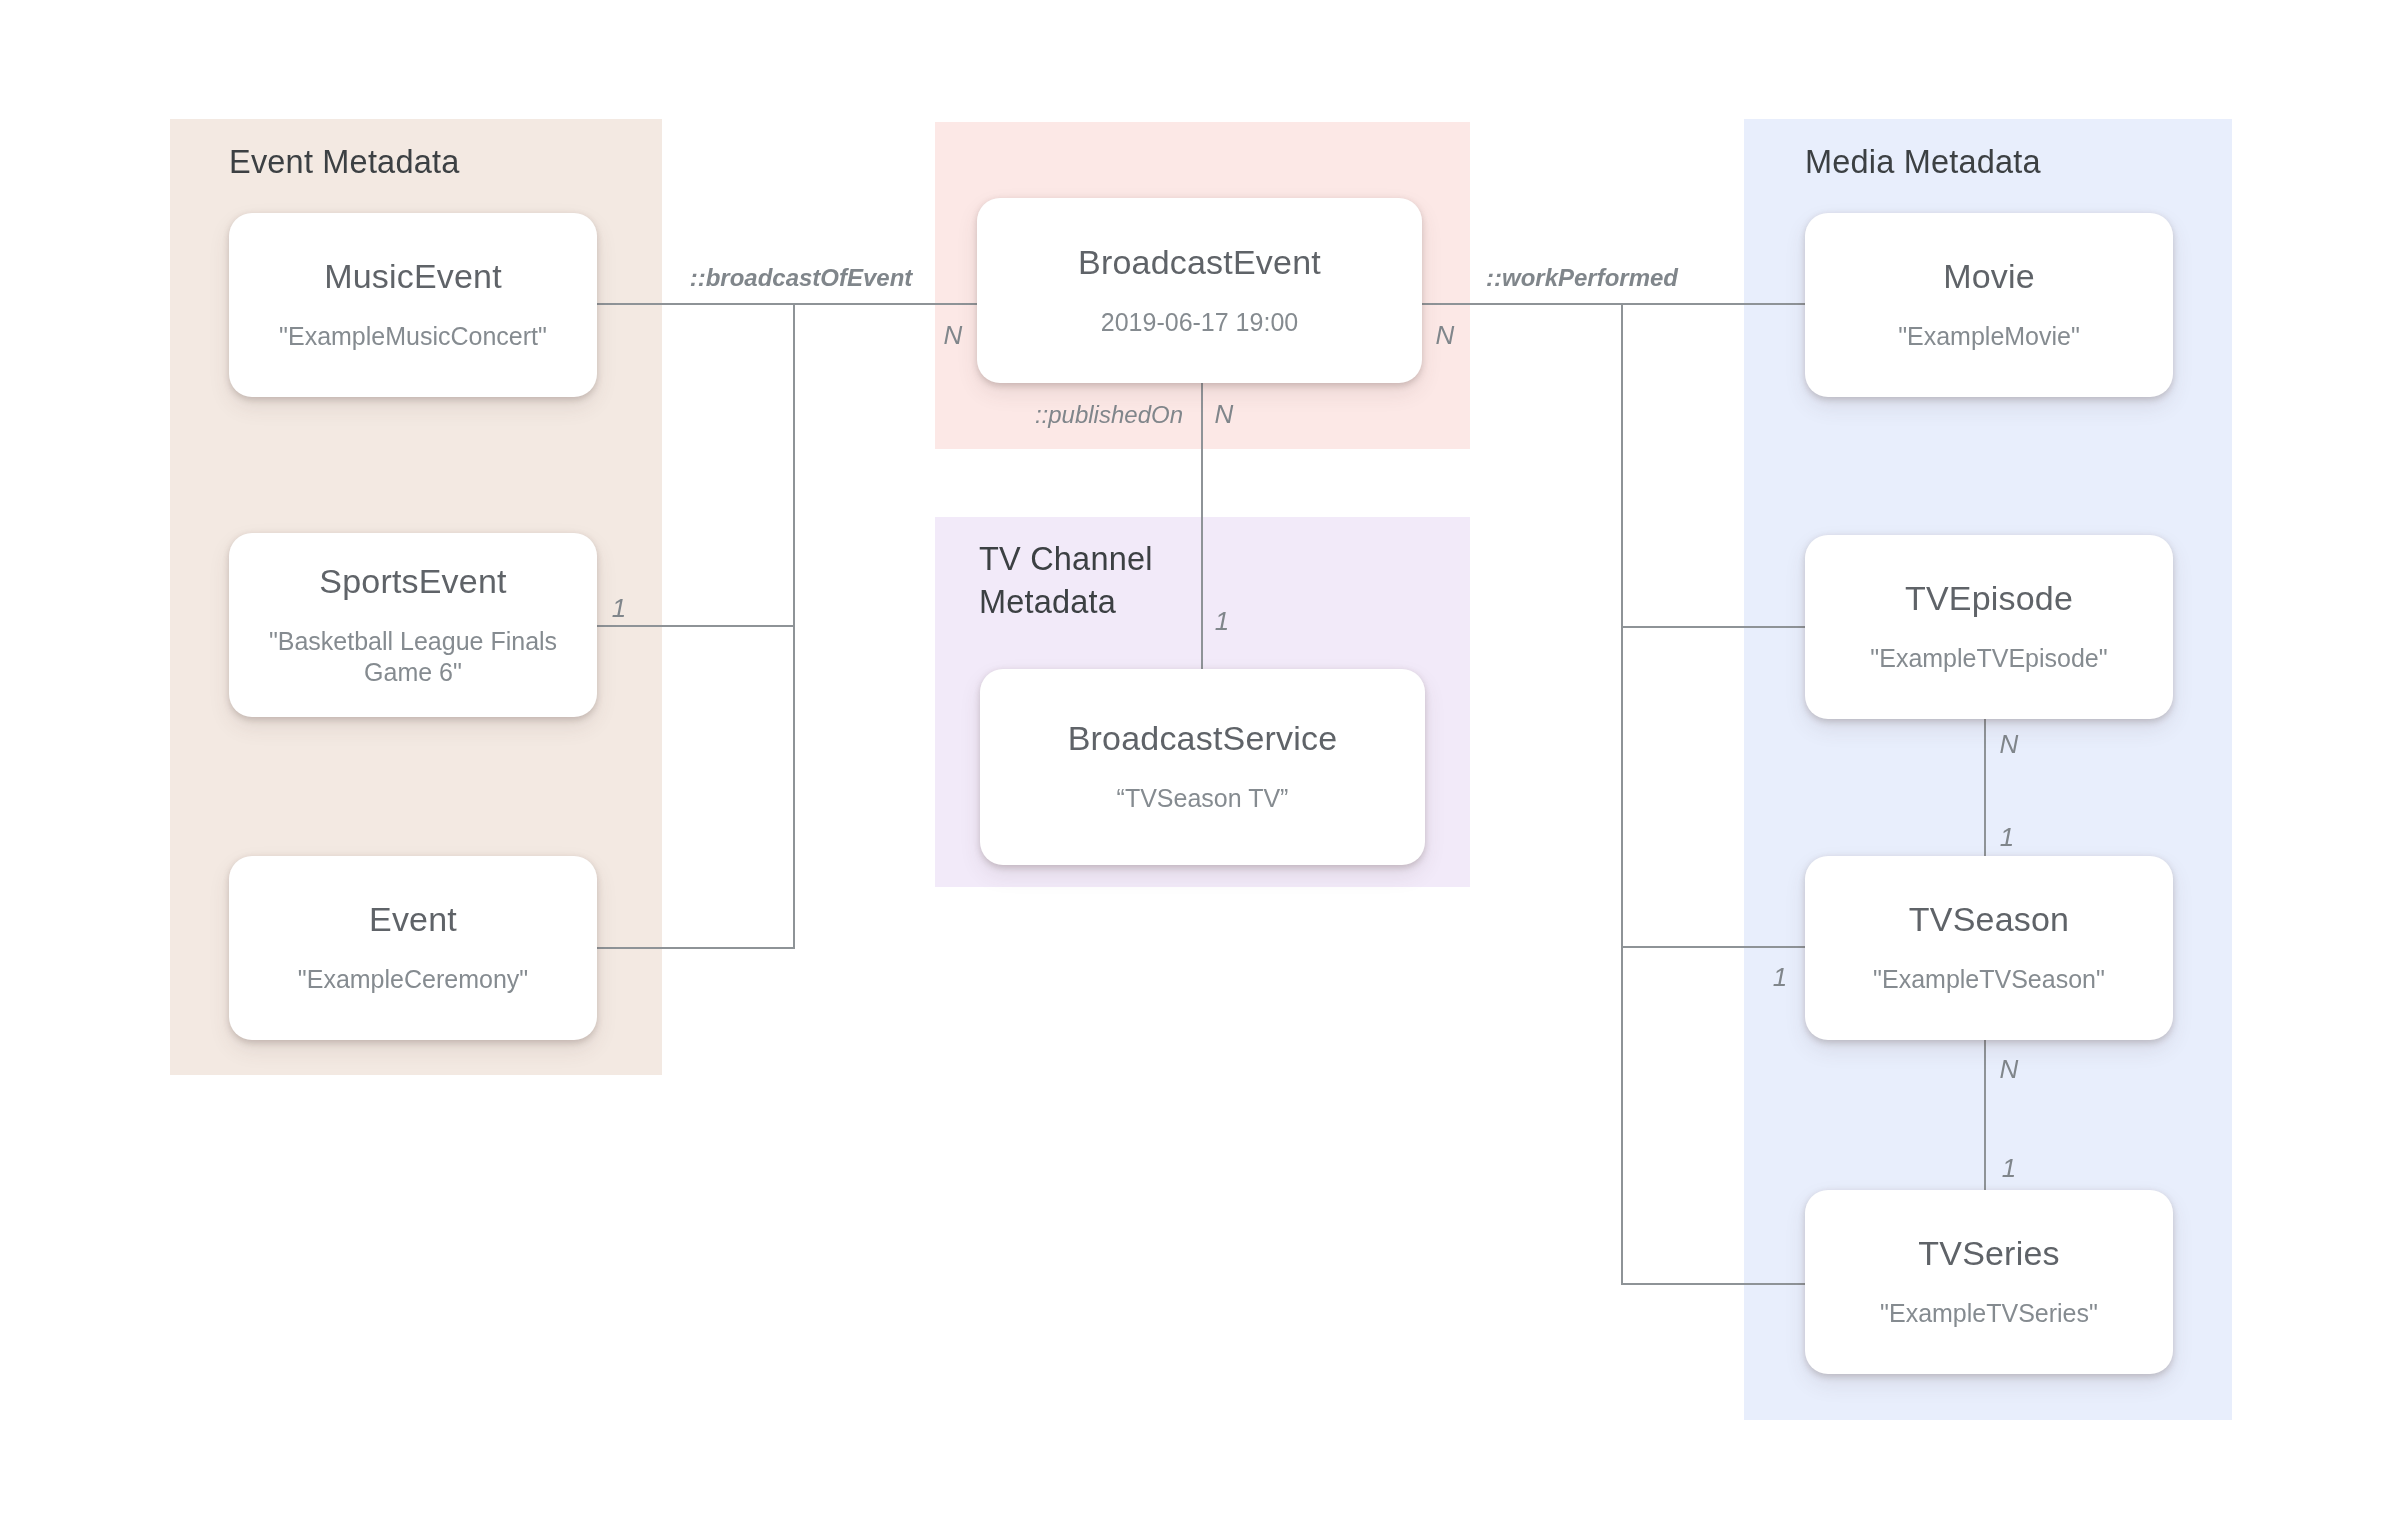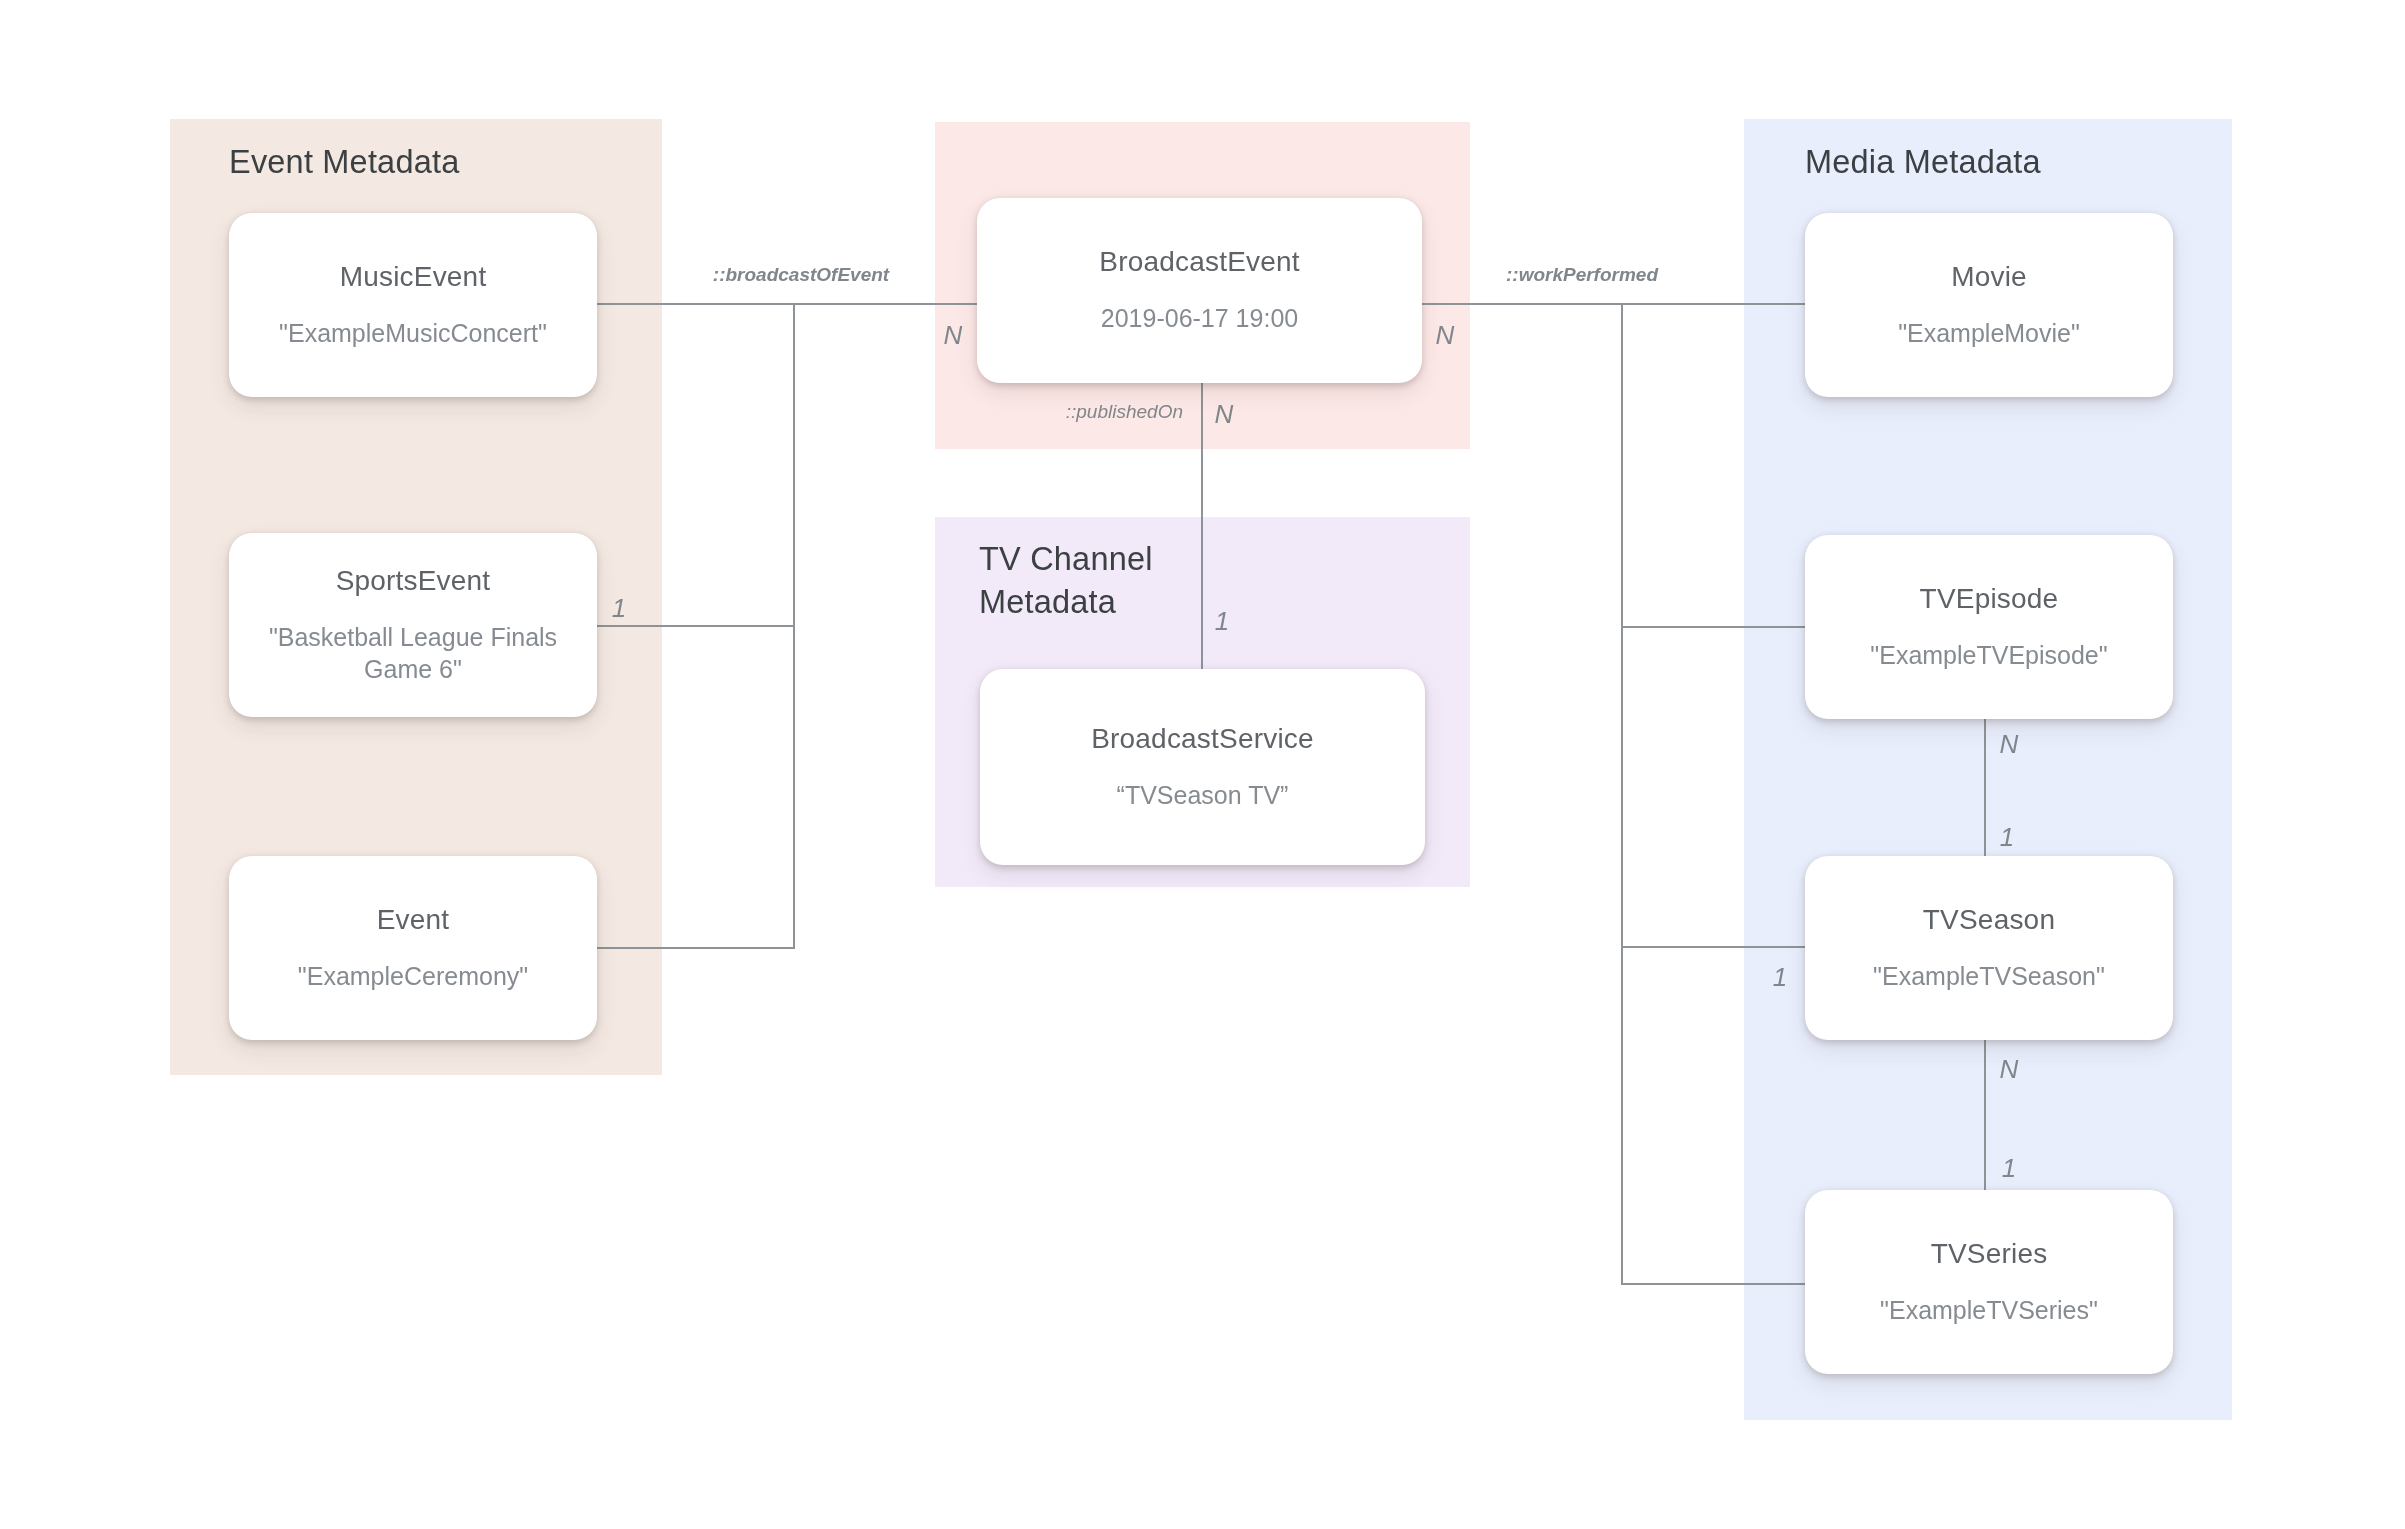--- a/index.html
+++ b/index.html
@@ -33,36 +33,36 @@
     display: flex;
     flex-direction: column;
     align-items: center;
     justify-content: center;
     text-align: center;
     gap: 25px;
     padding: 0 25px;
     box-sizing: border-box;
   }
   .card-title {
-    font-size: 28px;
+    font-size: 34px;
     color: #5f6368;
     letter-spacing: 0.2px;
   }
   .card-subtitle {
     font-size: 25px;
     color: #858b90;
     line-height: 1.25;
   }
   .line {
     position: absolute;
     background: #8e9397;
   }
   .rel-label {
     position: absolute;
-    font-size: 19px;
+    font-size: 24px;
     font-style: italic;
     font-weight: bold;
     color: #80868b;
     white-space: nowrap;
     transform: translateX(-50%);
   }
   .rel-label.light {
     font-weight: normal;
     transform: none;
     text-align: left;

